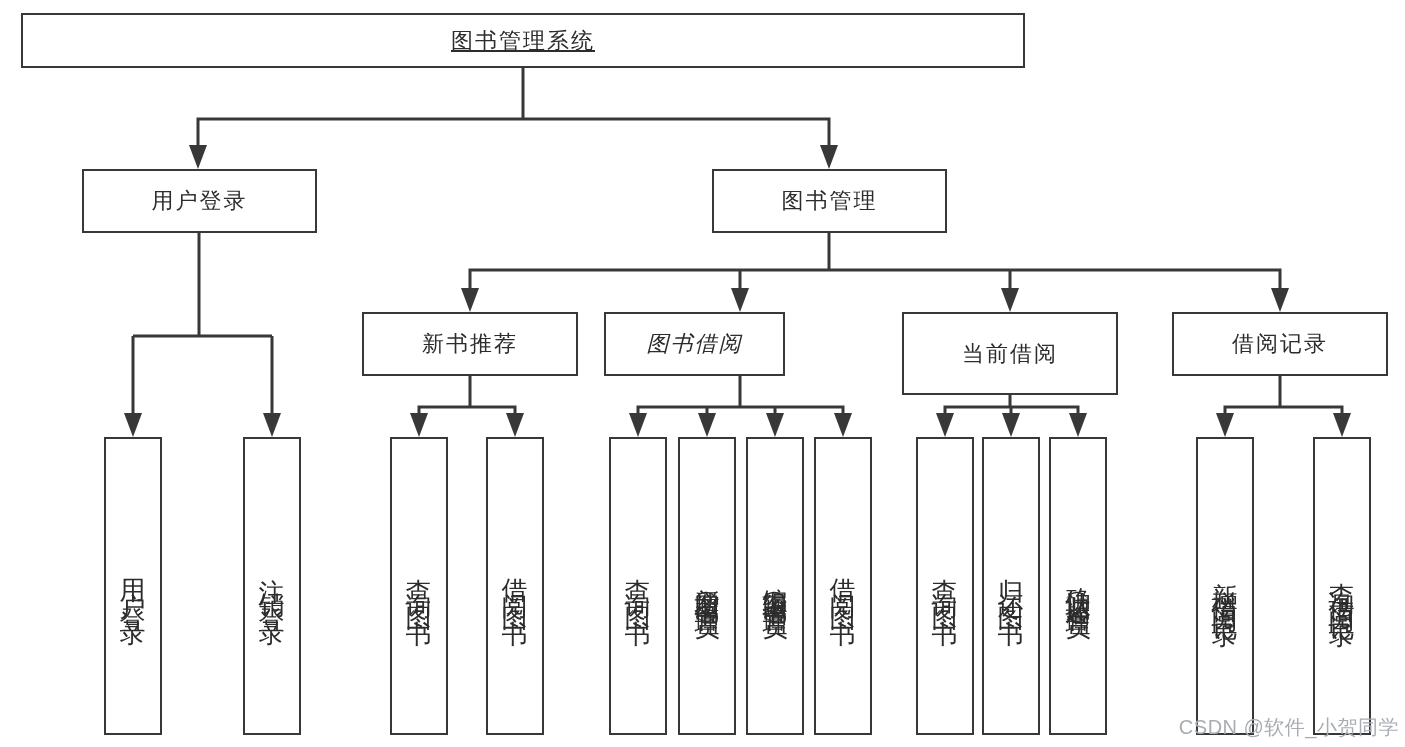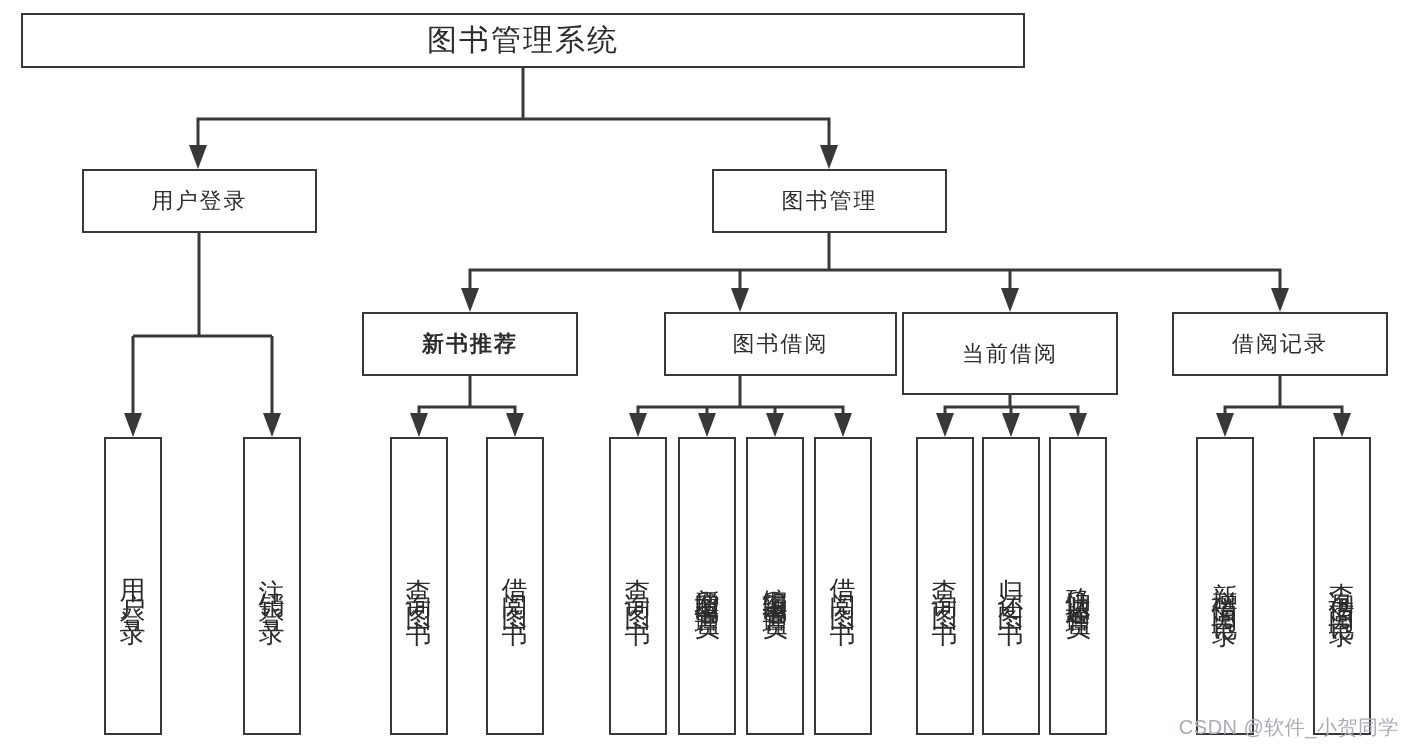--- a/index.html
+++ b/index.html
@@ -16,21 +16,21 @@
     box-sizing:border-box;
     background:#ffffff;
     border:2px solid #383838;
     color:#2c2c2c;
     z-index:2;
     display:flex;
     align-items:center;
     justify-content:center;
   }
   .hbox{font-size:22px;letter-spacing:2px;}
-  .root{font-size:30px;letter-spacing:2px;}
+  .root{font-size:22px;letter-spacing:2px;text-decoration:underline;}
   .vbox span{
     writing-mode:vertical-rl;
     text-orientation:mixed;
     font-size:26px;
     letter-spacing:14px;
     line-height:1;
     white-space:nowrap;
   }
   .vbox span.mid{letter-spacing:8px;}
   .vbox span.dense{font-size:25px;letter-spacing:4px;}
@@ -97,24 +97,24 @@
     <span>图书管理系统</span>
   </div>
 
   <div class="node hbox" style="left:82px;top:169px;width:235px;height:64px;">
     <span>用户登录</span>
   </div>
   <div class="node hbox" style="left:712px;top:169px;width:235px;height:64px;text-align:right;">
     <span>图书管理</span>
   </div>
 
-  <div class="node hbox" style="left:362px;top:312px;width:216px;height:64px;font-weight:bold;">
+  <div class="node hbox" style="left:362px;top:312px;width:216px;height:64px;">
     <span>新书推荐</span>
   </div>
-  <div class="node hbox" style="left:664px;top:312px;width:233px;height:64px;">
+  <div class="node hbox" style="left:604px;top:312px;width:181px;height:64px;font-style:italic;">
     <span>图书借阅</span>
   </div>
   <div class="node hbox" style="left:902px;top:312px;width:216px;height:83px;">
     <span>当前借阅</span>
   </div>
   <div class="node hbox" style="left:1172px;top:312px;width:216px;height:64px;">
     <span>借阅记录</span>
   </div>
 
   <div class="node vbox" style="left:104px;top:437px;width:58px;height:298px;">

